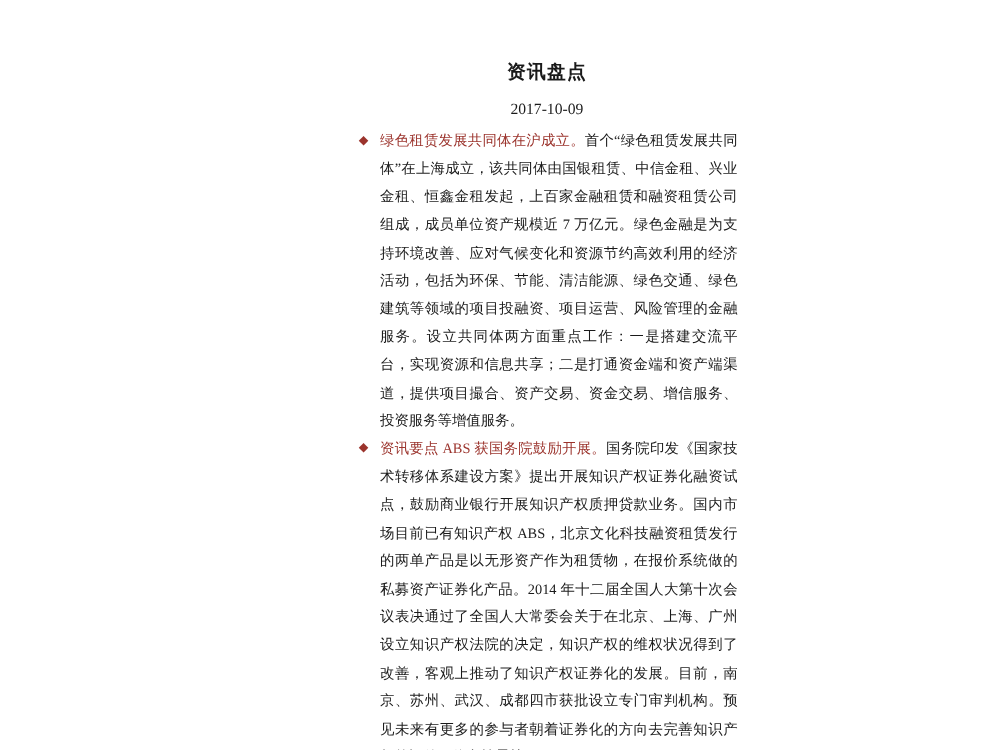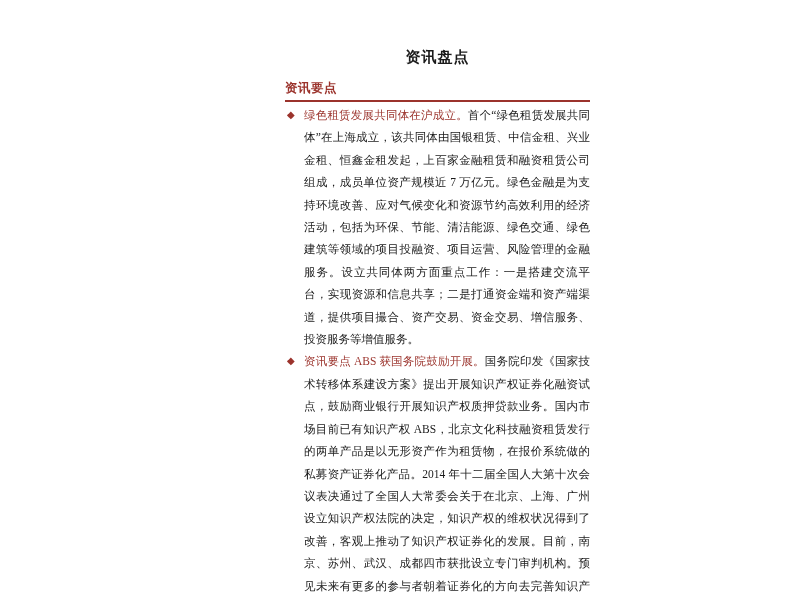--- a/index.html
+++ b/index.html
@@ -75,22 +75,22 @@
   }
 </style>
 </head>
 <body>
 
 <div class="doc">
   <div class="content">
 
     <h1 class="title">资讯盘点</h1>
 
+    <div class="date">2017-10-09</div>
 
-    <div class="section-header">资讯要点</div>
 
     <div class="bullets">
 
       <div class="bullet">
         <span class="marker">◆</span>
         <p class="text"><span class="lead">绿色租赁发展共同体在沪成立。</span><span class="body-run">首个“绿色租赁发展共同体”在上海成立，该共同体由国银租赁、中信金租、兴业金租、恒鑫金租发起，上百家金融租赁和融资租赁公司组成，成员单位资产规模近 7 万亿元。绿色金融是为支持环境改善、应对气候变化和资源节约高效利用的经济活动，包括为环保、节能、清洁能源、绿色交通、绿色建筑等领域的项目投融资、项目运营、风险管理的金融服务。设立共同体两方面重点工作：一是搭建交流平台，实现资源和信息共享；二是打通资金端和资产端渠道，提供项目撮合、资产交易、资金交易、增信服务、投资服务等增值服务。</span></p>
       </div>
 
       <div class="bullet">
         <span class="marker">◆</span>

